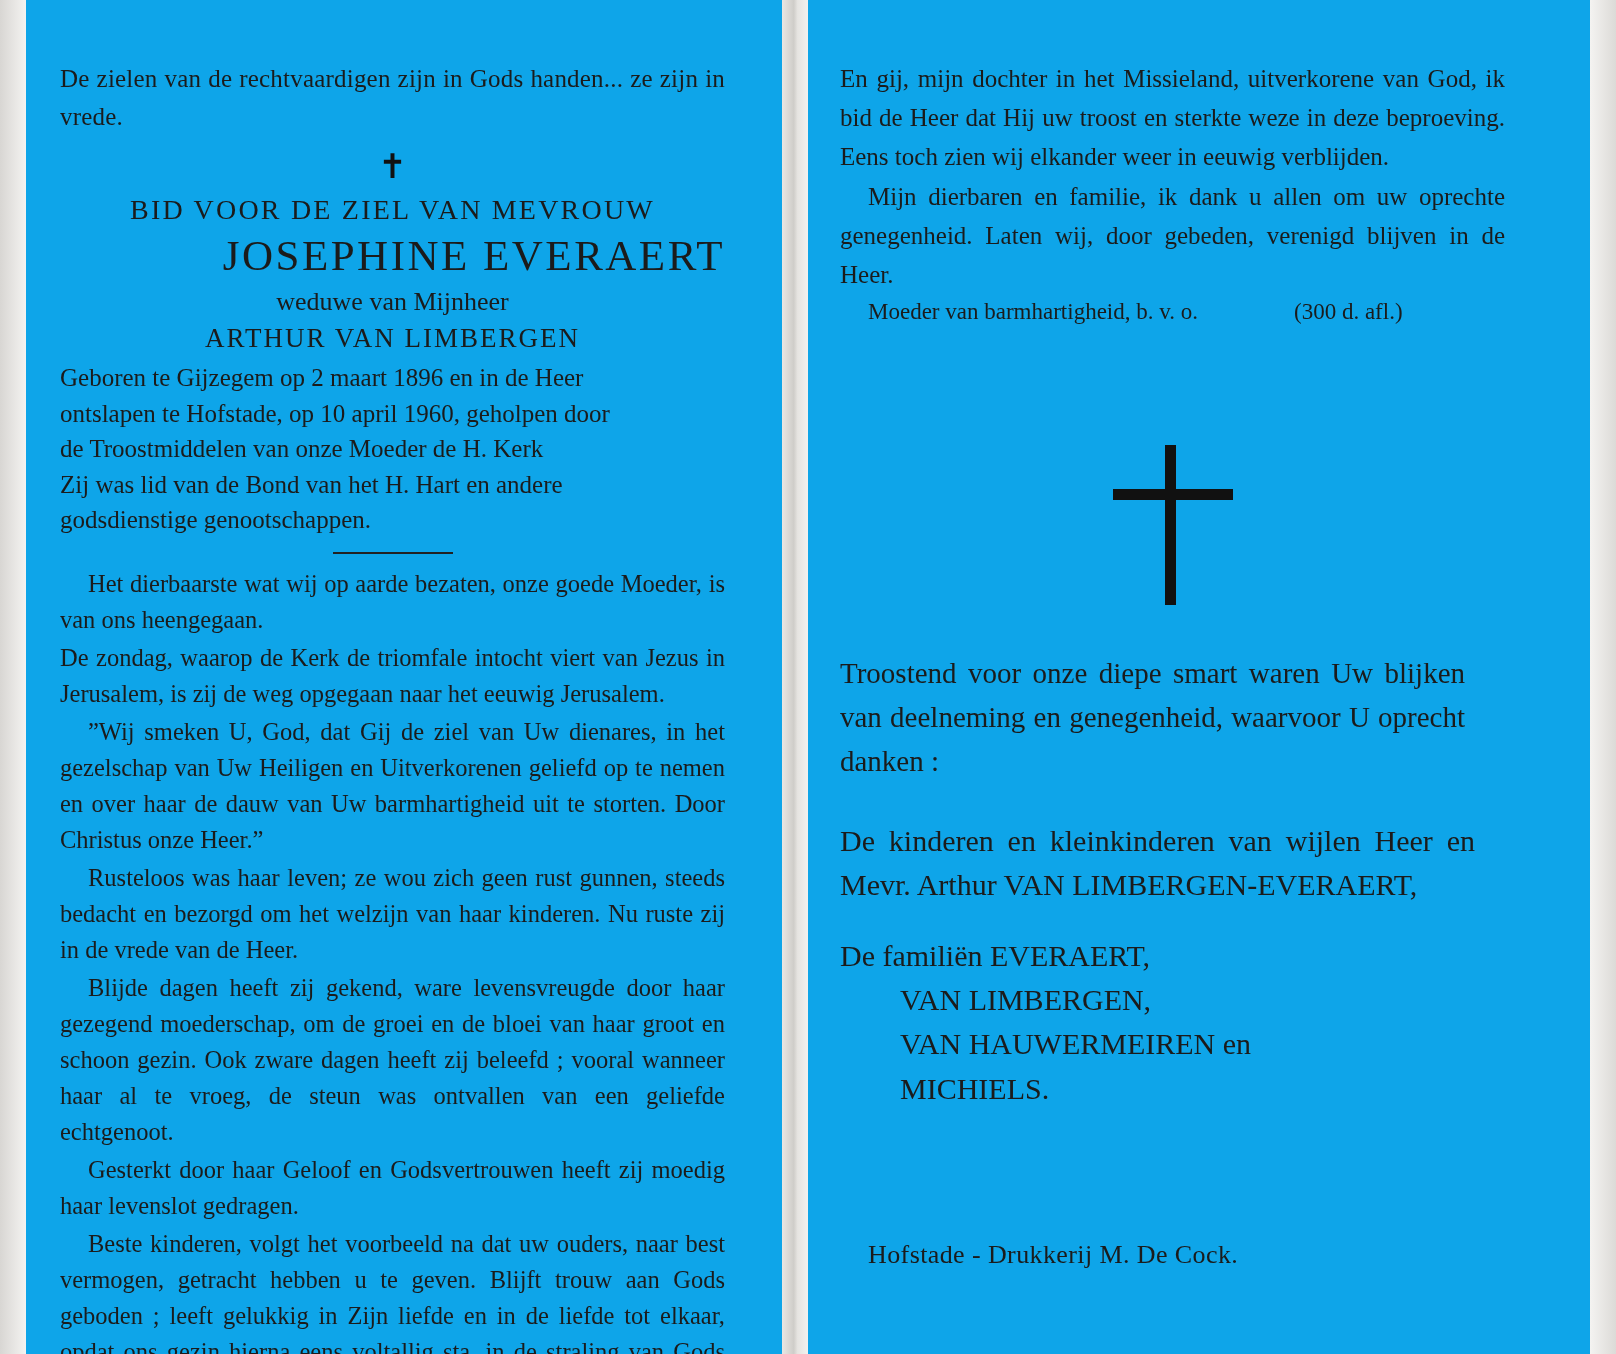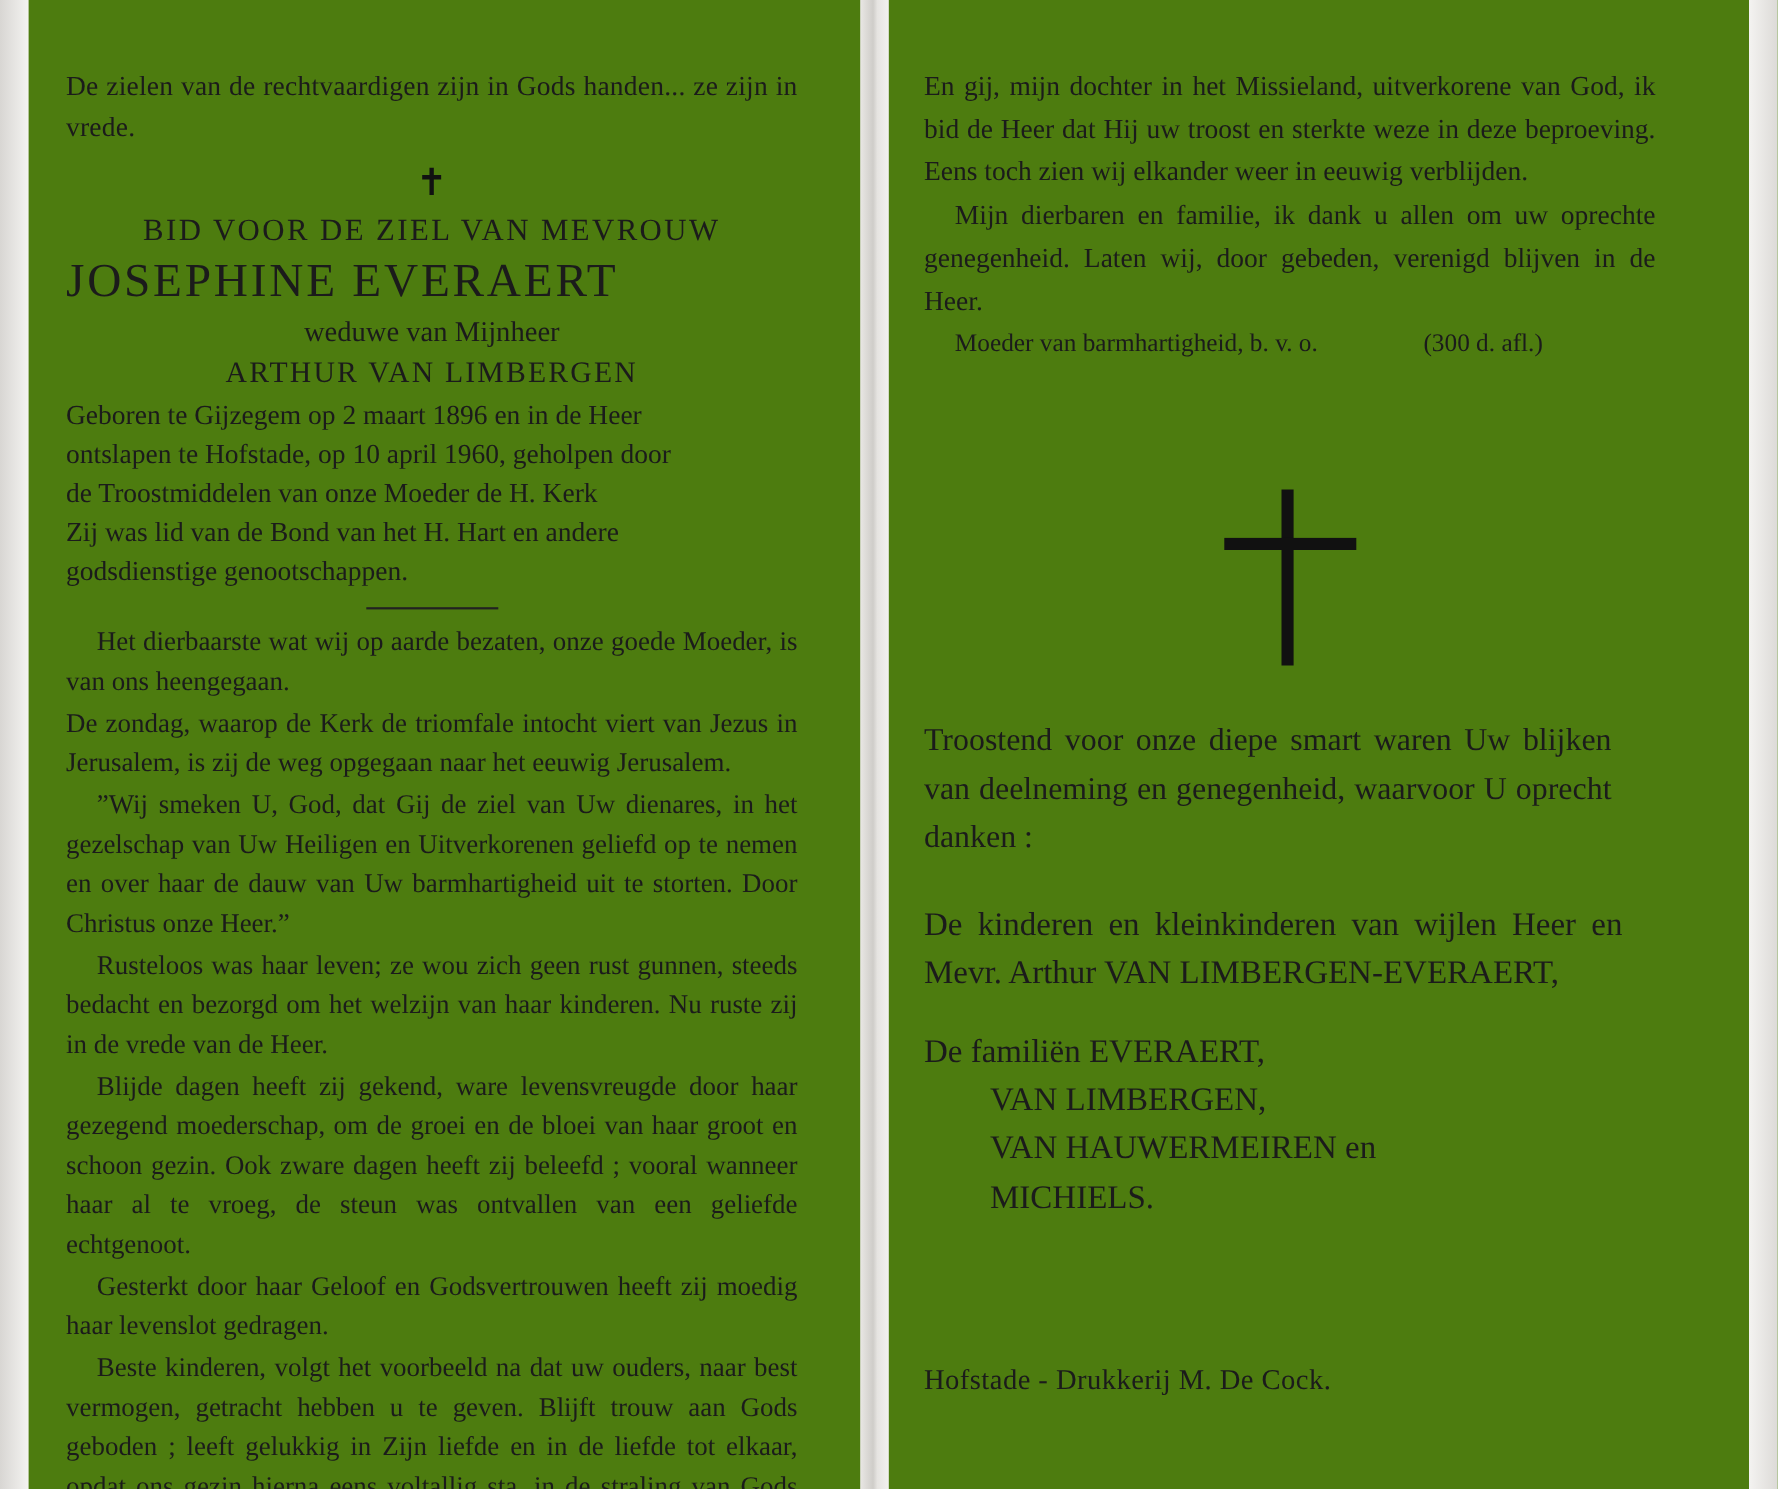--- a/index.html
+++ b/index.html
@@ -4,21 +4,21 @@
 <style>
   html, body {
     margin: 0;
     padding: 0;
     background: #ffffff;
   }
   .page {
     position: relative;
     width: 1616px;
     height: 1354px;
-    background: #4d7c0f;
+    background: #0ea5e9;
     font-family: "Liberation Serif", serif;
     color: #1b1b1b;
     overflow: hidden;
   }
   
   .page:before {
     content: "";
     position: absolute;
     left: 0; top: 0; bottom: 0;
     width: 26px;
@@ -81,21 +81,21 @@
     color: #111;
   }
 
   .bidvoor {
     text-align: center;
     font-size: 28px;
     letter-spacing: 2.2px;
     margin-top: 4px;
   }
   .deceased-name {
-    text-align: left;
+    text-align: right;
     font-size: 43px;
     letter-spacing: 2.5px;
     margin-top: 6px;
     line-height: 1.1;
   }
   .weduwe {
     text-align: center;
     font-size: 26px;
     margin-top: 8px;
   }
@@ -188,21 +188,21 @@
     padding-right: 30px;
   }
   .family-block .fam-group {
     margin-top: 26px;
   }
   .fam-indent-1 { padding-left: 0; }
   .fam-indent-2 { padding-left: 60px; }
 
   .printer {
     position: absolute;
-    left: 840px;
+    left: 868px;
     top: 1240px;
     font-size: 26px;
     letter-spacing: 0.4px;
   }
 </style>
 </head>
 <body>
 
 <div class="page">
 

